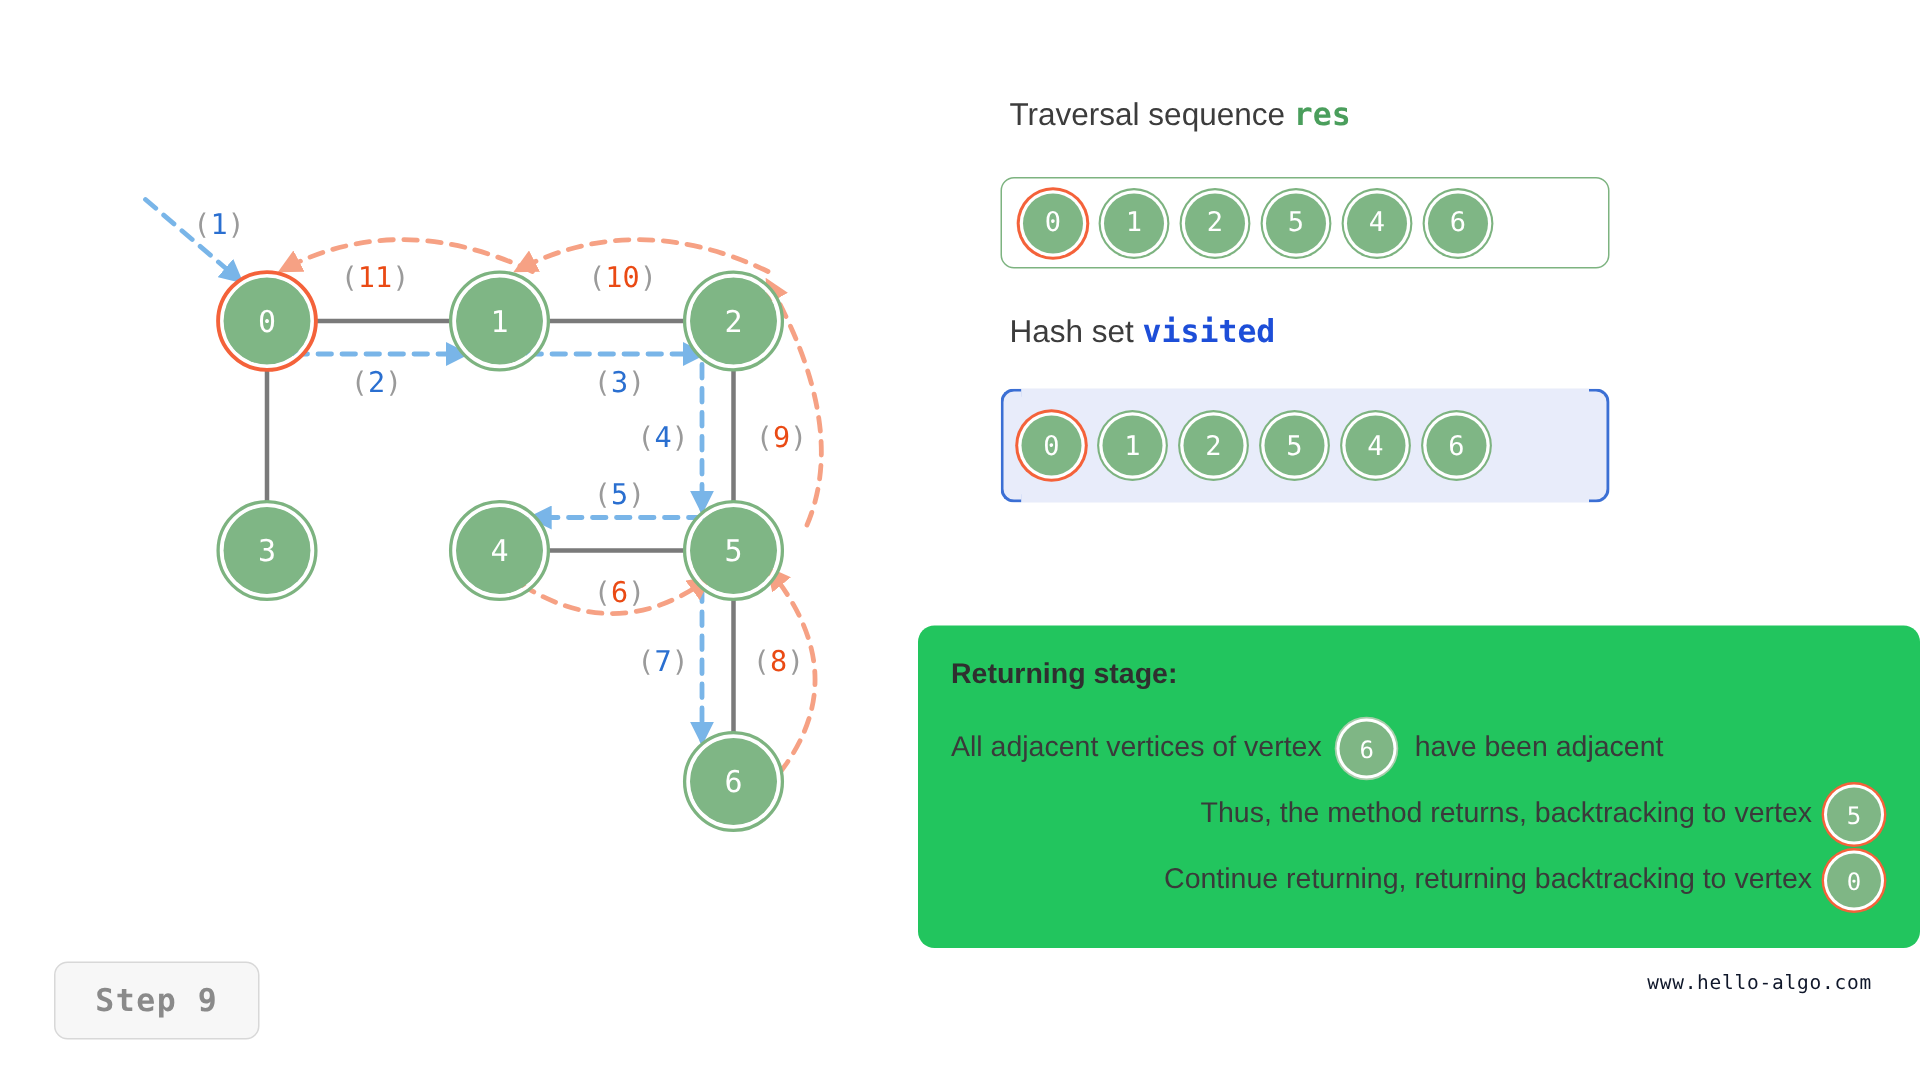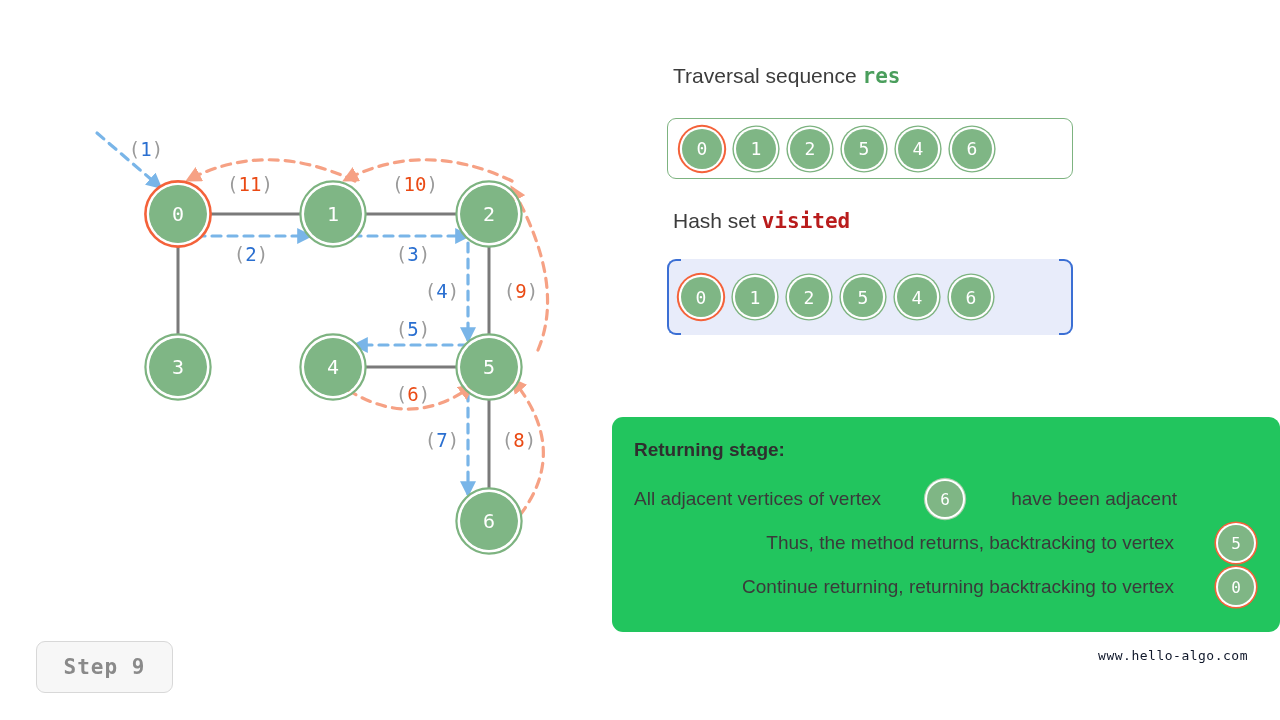--- a/index.html
+++ b/index.html
@@ -12,21 +12,21 @@
 
   
   #graph-svg{position:absolute;left:0;top:0;width:640px;height:620px;}
 
   
   .panel-title{
     position:absolute;font-size:21px;color:#3c3c3c;white-space:nowrap;
   }
   .panel-title .var{font-family:"DejaVu Sans Mono", monospace;font-weight:bold;}
   .var-res{color:#4a9e5c;}
-  .var-visited{color:#b91c1c;}
+  .var-visited{color:#1d4ed8;}
 
   .seq-box{
     position:absolute;box-sizing:border-box;
     display:flex;align-items:center;
   }
   .res-box{
     left:667px;top:118px;width:406px;height:61px;
     border:1.8px solid #7db380;border-radius:9px;background:#ffffff;
     padding-left:14px;
   }
@@ -55,21 +55,21 @@
   .note-box{
     position:absolute;left:612px;top:417px;width:668px;height:215px;
     background:#22c55e;border-radius:11px;box-sizing:border-box;
     padding:22px 26px 0 22px;
   }
   .note-head{
     font-size:19px;font-weight:bold;color:#2f2f2f;margin-bottom:16px;
   }
   .note-line{
     display:flex;align-items:center;justify-content:flex-end;
-    font-size:19px;color:#3a3a3a;height:44px;white-space:nowrap;gap:34px;
+    font-size:19px;color:#3a3a3a;height:44px;white-space:nowrap;
   }
   .note-line .txt{margin-right:10px;}
   .inline-chip{
     width:36px;height:36px;border-radius:50%;background:#7fb685;
     box-shadow:0 0 0 2px #ffffff, 0 0 0 3.2px #a8cdaa;
     display:flex;align-items:center;justify-content:center;
     color:#ffffff;font-family:"DejaVu Sans Mono", monospace;font-size:16px;
     flex:0 0 auto;
   }
   .inline-chip.hl{box-shadow:0 0 0 2px #ffffff, 0 0 0 3.6px #f4623a;}

